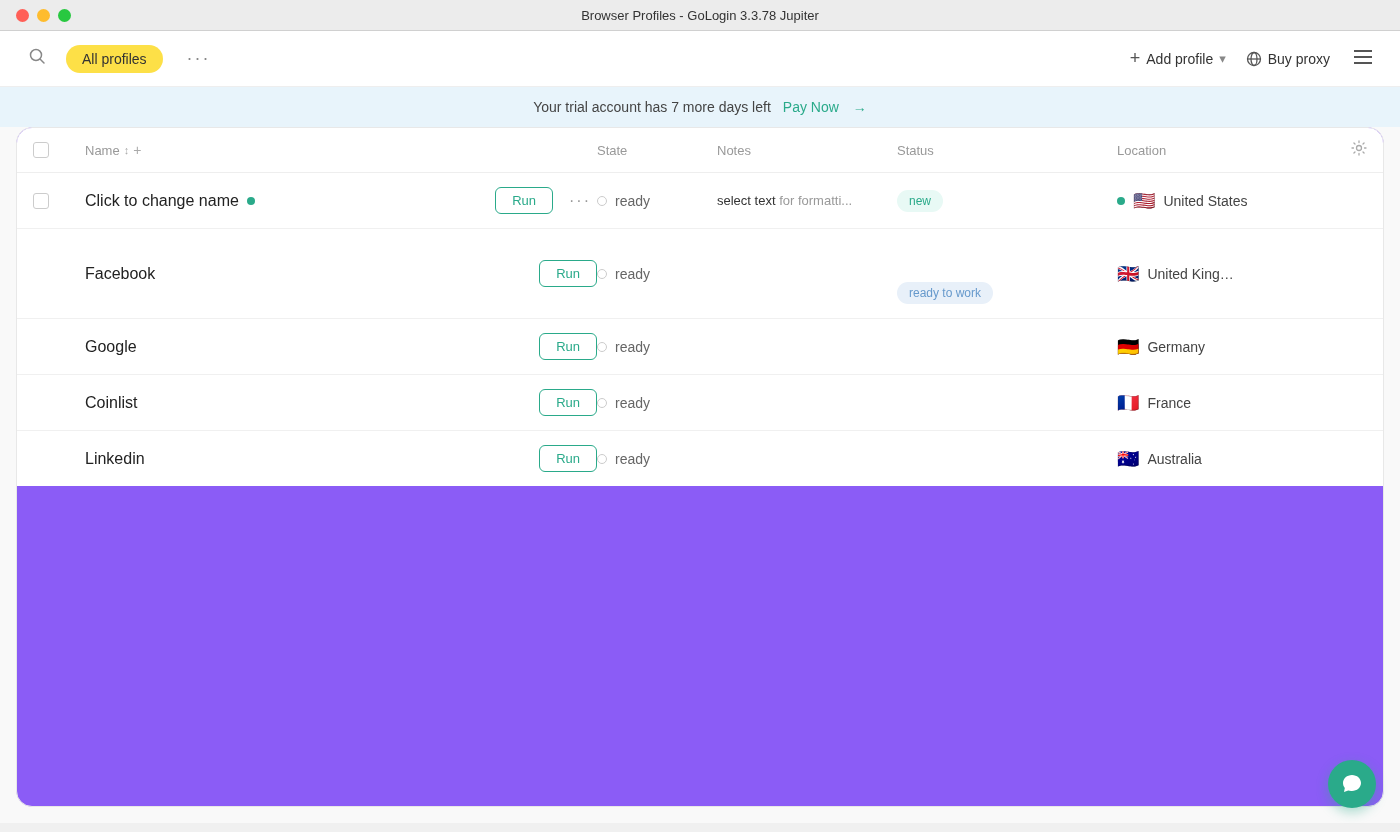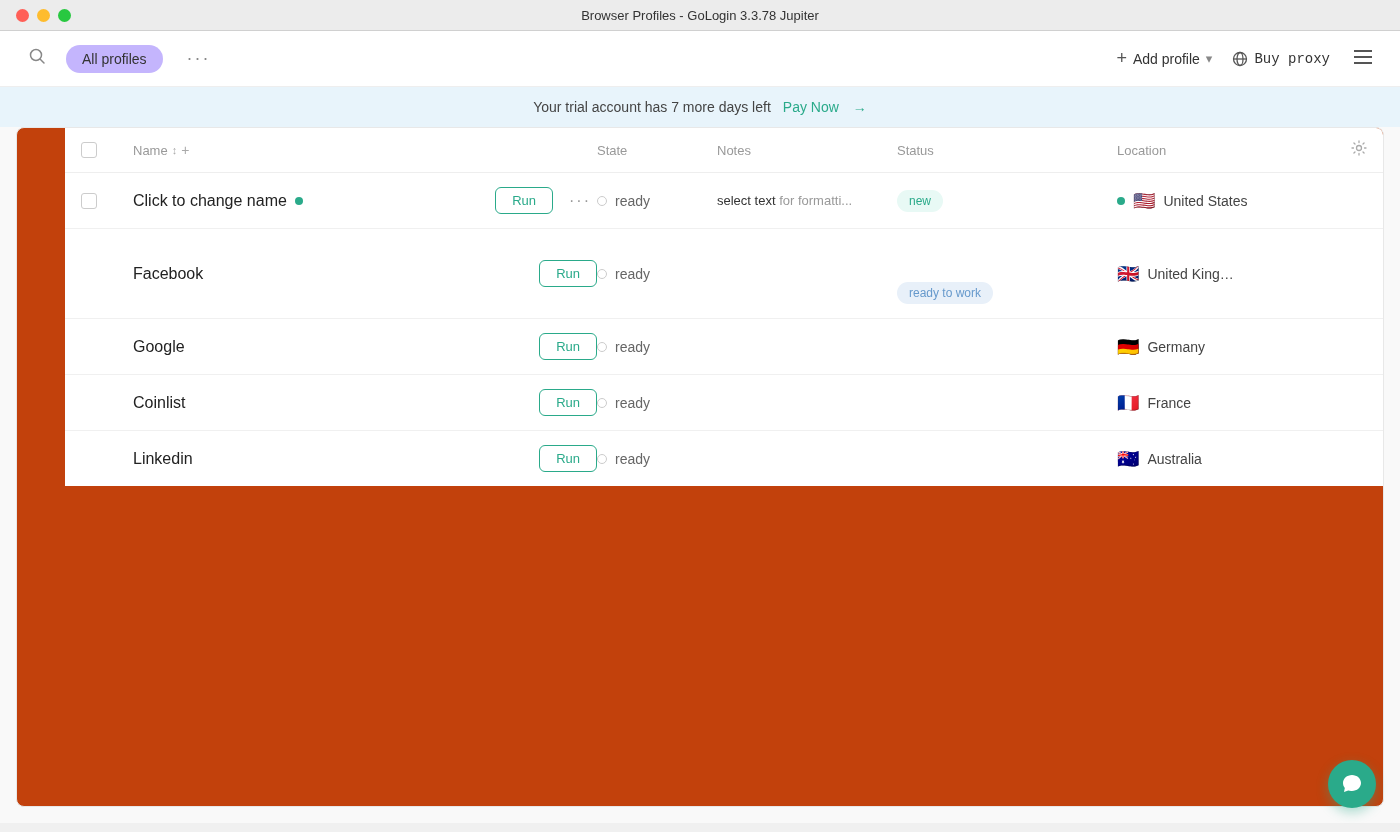--- a/index.html
+++ b/index.html
@@ -62,21 +62,21 @@
     }
     .search-icon-btn {
       cursor: pointer;
       color: #888;
       font-size: 18px;
       background: none;
       border: none;
       padding: 4px;
     }
     .all-profiles-btn {
-      background: #c4b5fd;
+      background: #fde047;
       border: none;
       border-radius: 20px;
       padding: 6px 16px;
       font-size: 14px;
       color: #333;
       cursor: pointer;
       font-weight: 500;
     }
     .more-btn {
       background: none;
@@ -113,21 +113,20 @@
     }
     .buy-proxy-btn {
       display: flex;
       align-items: center;
       gap: 6px;
       background: none;
       border: none;
       cursor: pointer;
       font-size: 14px;
       color: #333;
-      font-family: Liberation Mono, monospace;
     }
     .menu-btn {
       background: none;
       border: none;
       cursor: pointer;
       font-size: 18px;
       color: #555;
       padding: 4px;
     }
 
@@ -147,28 +146,27 @@
       font-weight: 500;
       cursor: pointer;
       display: flex;
       align-items: center;
       gap: 14px;
       text-decoration: none;
     }
 
     
     .table-container {
-      background: #c2410c;
+      background: #8b5cf6;
       margin: 0;
       flex: 1;
       border: 1px solid #e8e8e8;
-      border-radius: 8px;
+      border-radius: 16px;
       margin: 0 16px 16px;
       overflow: hidden;
-      padding-left: 48px;
     }
     .table-header {
       display: grid;
       grid-template-columns: 52px 1fr 120px 180px 220px 200px 50px;
       padding: 12px 16px;
       border-bottom: 1px solid #eee;
       align-items: center;
       background: #fff;
     }
     .table-header-cell {

